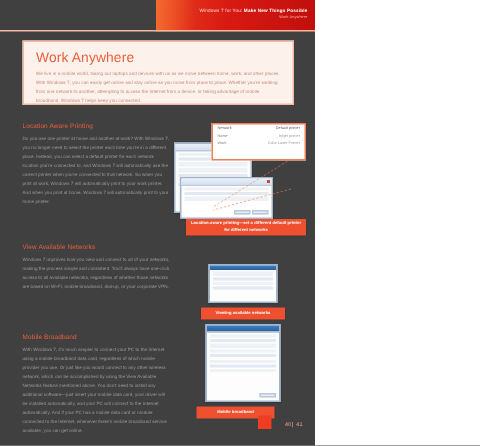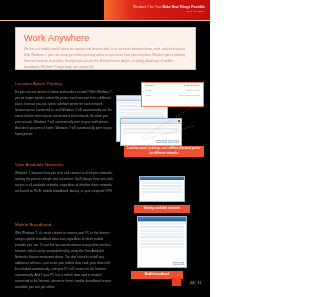--- a/index.html
+++ b/index.html
@@ -2,21 +2,21 @@
 <html><head>
 <meta charset="utf-8">
 <style>
   html,body{margin:0;padding:0;}
   body{
     width:210px;height:297px;overflow:hidden;
     background:#ffffff;
     font-family:"Liberation Sans",sans-serif;
     -webkit-font-smoothing:antialiased;
   }
-  .page{position:relative;width:210px;height:297px;background:#000000;}
+  .page{position:relative;width:210px;height:297px;background:#404040;}
 
   
   .hdr-band{
     position:absolute;left:104px;top:0;width:106px;height:21px;
     background:linear-gradient(100deg,#e8411f 0%,#d81a13 45%,#c00f0c 100%);
   }
   .hdr-band:after{
     content:"";position:absolute;left:0;top:0;width:26px;height:21px;
     background:linear-gradient(90deg,rgba(255,140,60,.55),rgba(255,120,40,0));
   }

